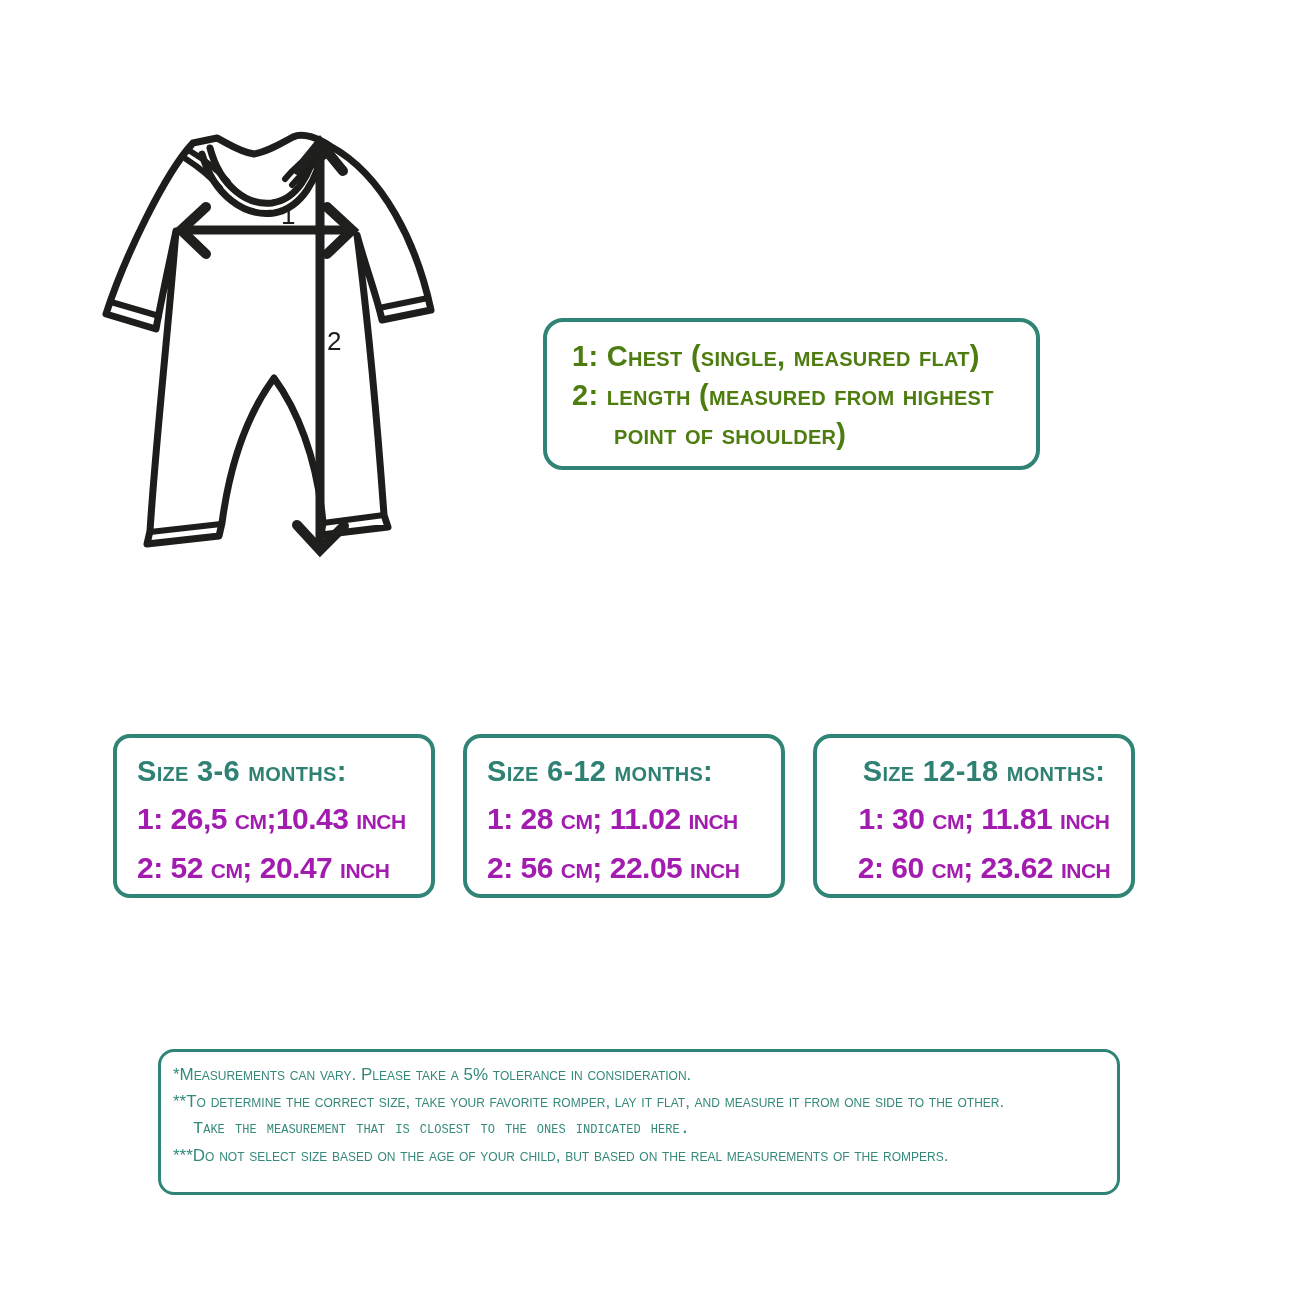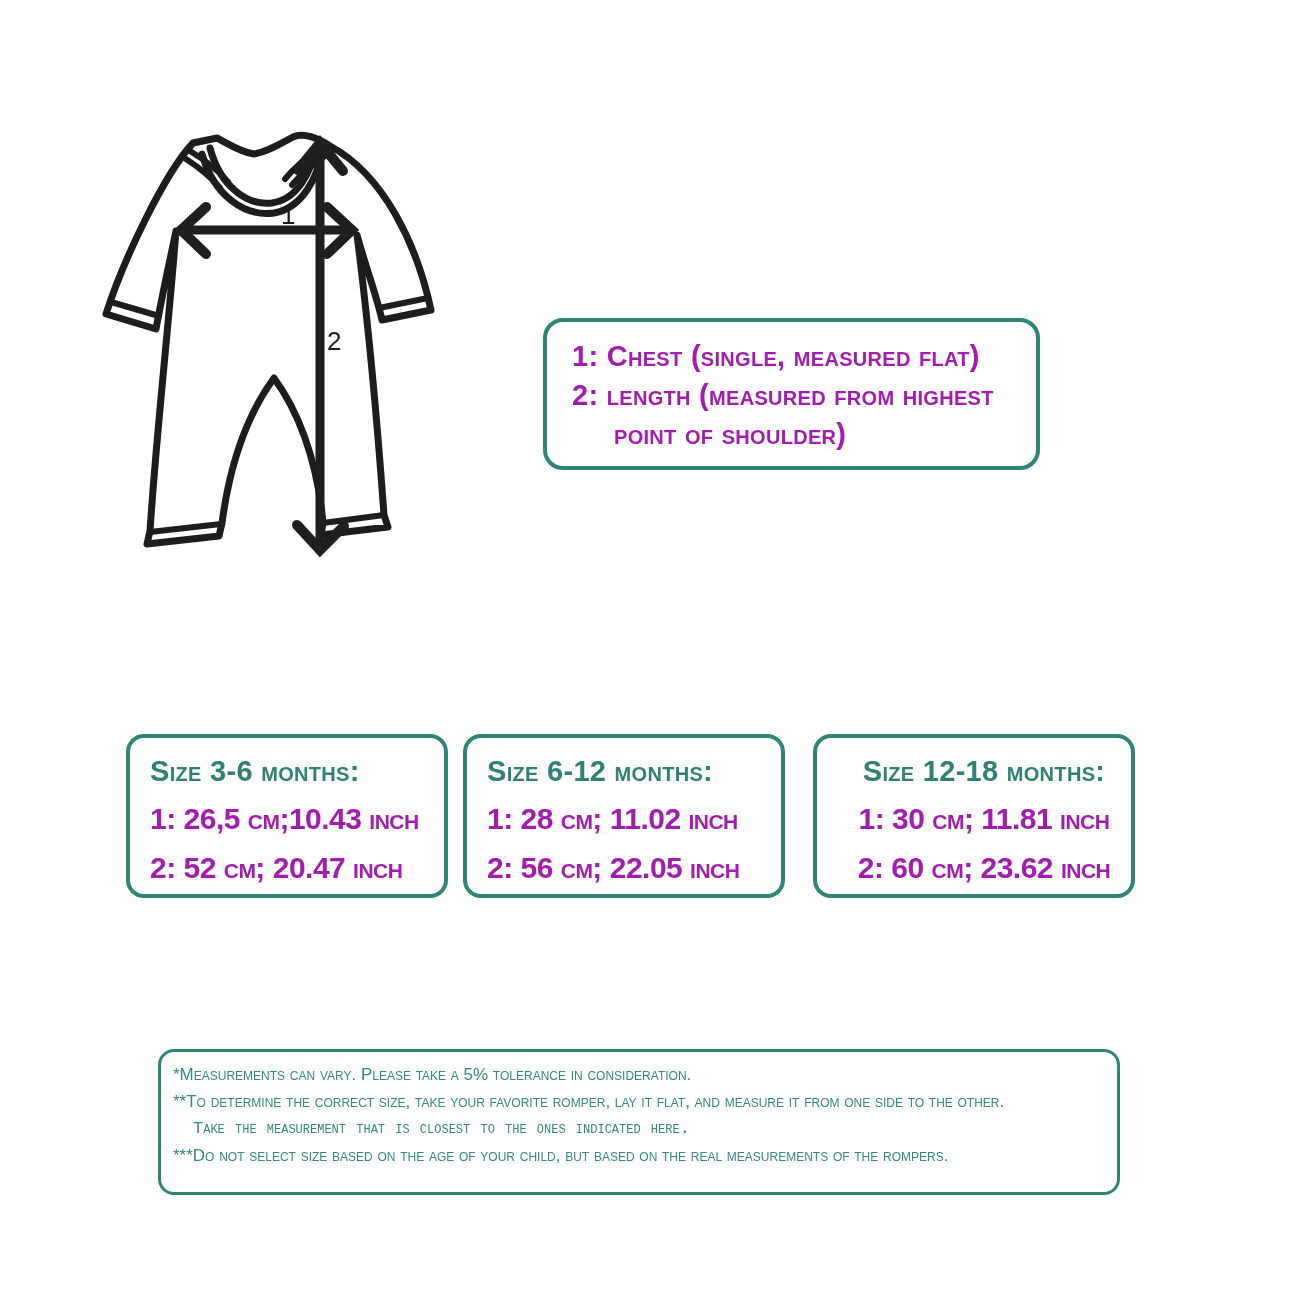--- a/index.html
+++ b/index.html
@@ -9,26 +9,26 @@
 
   
   .romper-svg { position:absolute; left:90px; top:118px; width:372px; height:462px; }
 
   
   .teal-box { position:absolute; background:#ffffff; border:4px solid #2F8476; border-radius:20px; }
 
   
   .legend { left:543px; top:318px; width:497px; height:152px; padding:15px 0 0 25px; }
   .legend-line { font-size:29px; line-height:39px; font-weight:700; font-variant:small-caps;
-                 color:#a21caf; letter-spacing:0.3px; white-space:nowrap; }
+                 color:#4d7c0f; letter-spacing:0.3px; white-space:nowrap; }
   .legend-line.indent { padding-left:42px; }
 
   
   .size-box { top:734px; width:322px; height:164px; border-radius:18px; padding:10px 0 0 20px; }
-  .size-box-1 { left:126px; } .size-box-2 { left:463px; } .size-box-3 { left:813px;text-align:center; }
+  .size-box-1 { left:113px;border-radius:17px; } .size-box-2 { left:463px; } .size-box-3 { left:813px;text-align:center; }
   .size-title { font-size:29px; line-height:46px; font-weight:700; font-variant:small-caps;
                 color:#2E8173; letter-spacing:0.3px; white-space:nowrap; }
   .size-line  { font-size:30px; line-height:49px; font-weight:700; font-variant:small-caps;
                 color:#a21caf; letter-spacing:-0.5px; white-space:nowrap; }
 
   
   .disclaimer { left:158px; top:1026px; width:962px; height:146px; border-width:3px;
                 border-radius:16px; padding:9px 0 0 12px;margin-top:23px; }
   .disc-line { font-size:17px; line-height:27px; font-weight:400; font-variant:small-caps;
                color:#35897B; letter-spacing:0px; white-space:nowrap; }

